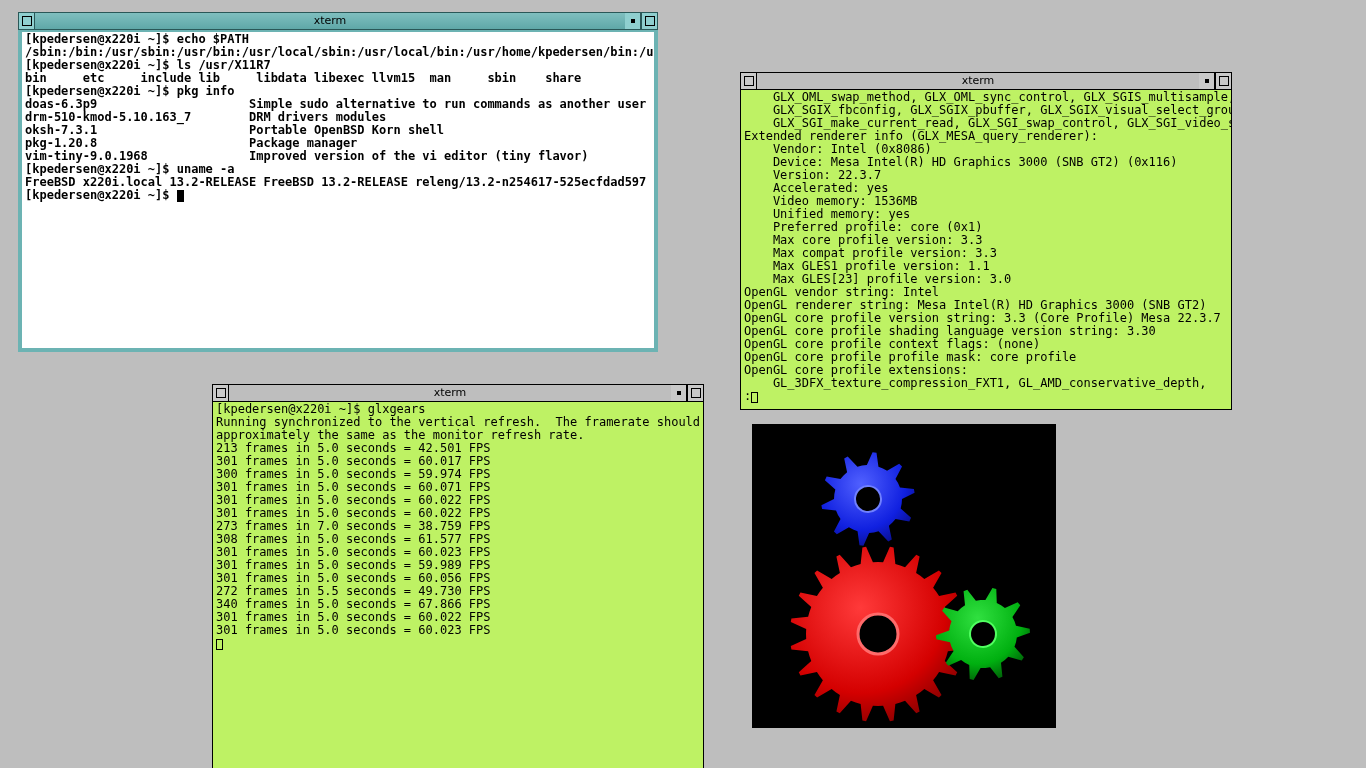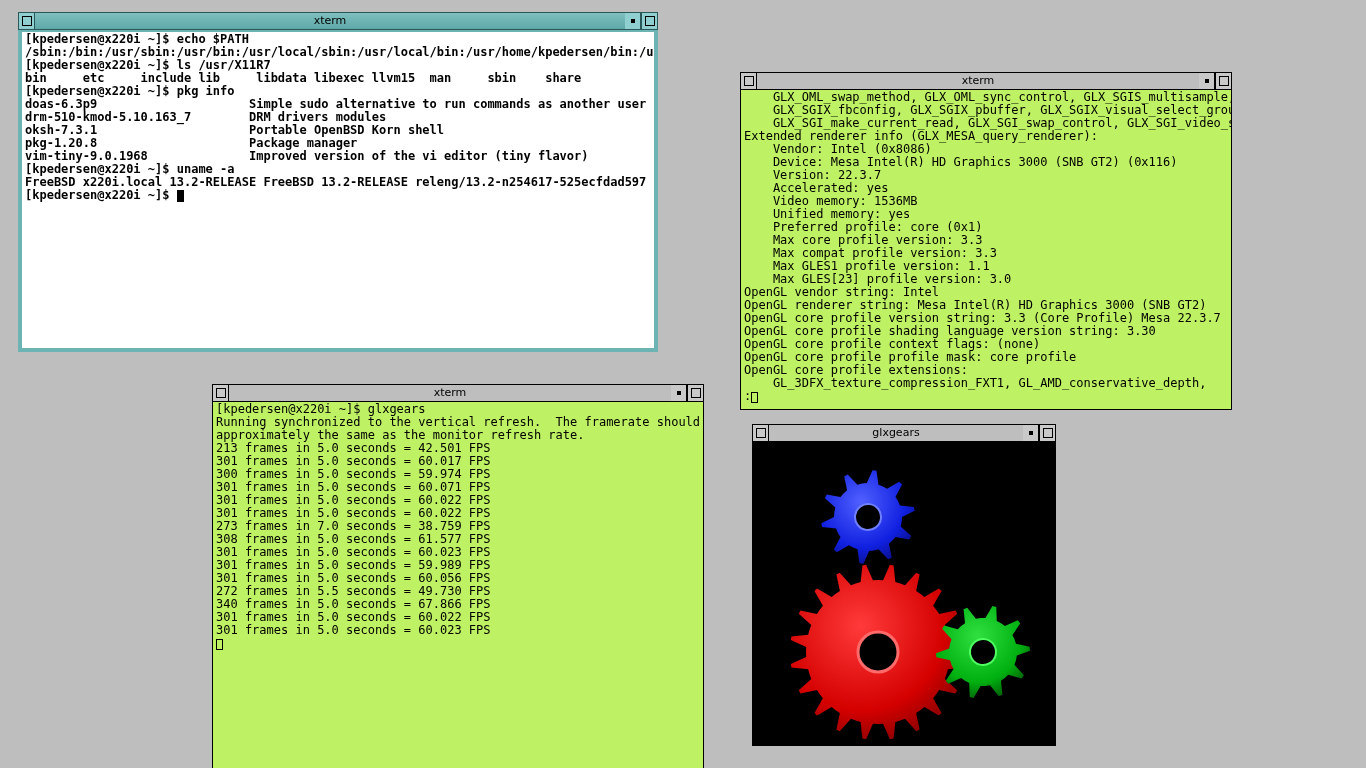--- a/index.html
+++ b/index.html
@@ -201,26 +201,20 @@
 OpenGL core profile version string: 3.3 (Core Profile) Mesa 22.3.7
 OpenGL core profile shading language version string: 3.30
 OpenGL core profile context flags: (none)
 OpenGL core profile profile mask: core profile
 OpenGL core profile extensions:
     GL_3DFX_texture_compression_FXT1, GL_AMD_conservative_depth, 
 :<span class="hollow-cursor"></span></div>
 </div>
 
 <div class="win" style="left:752px; top:424px; width:304px;">
-  <div class="titlebar">
-    <div class="tb-btn square"></div>
-    <div class="tb-title">glxgears</div>
-    <div class="tb-btn dot"></div>
-    <div class="tb-btn square"></div>
-  </div>
   <div class="glx-body" style="height:304px;">
     <svg width="302" height="302" viewBox="0 0 302 302">
       <defs>
         <radialGradient id="redG" cx="40%" cy="35%" r="70%">
           <stop offset="0%" stop-color="#ff3a3a"></stop>
           <stop offset="70%" stop-color="#d40000"></stop>
           <stop offset="100%" stop-color="#8a0000"></stop>
         </radialGradient>
         <radialGradient id="blueG" cx="40%" cy="35%" r="70%">
           <stop offset="0%" stop-color="#5060ff"></stop>

